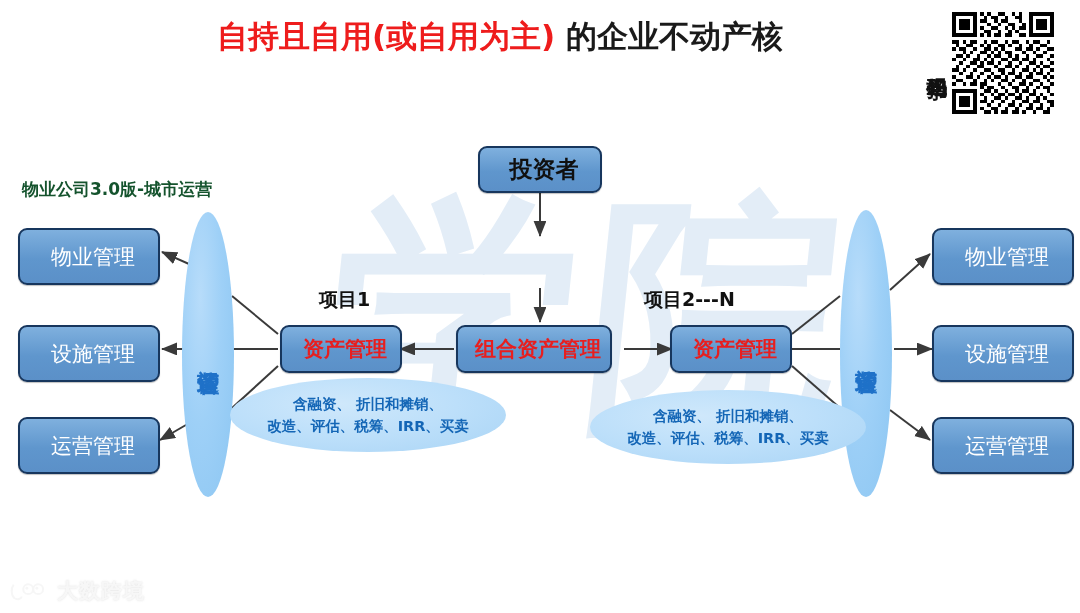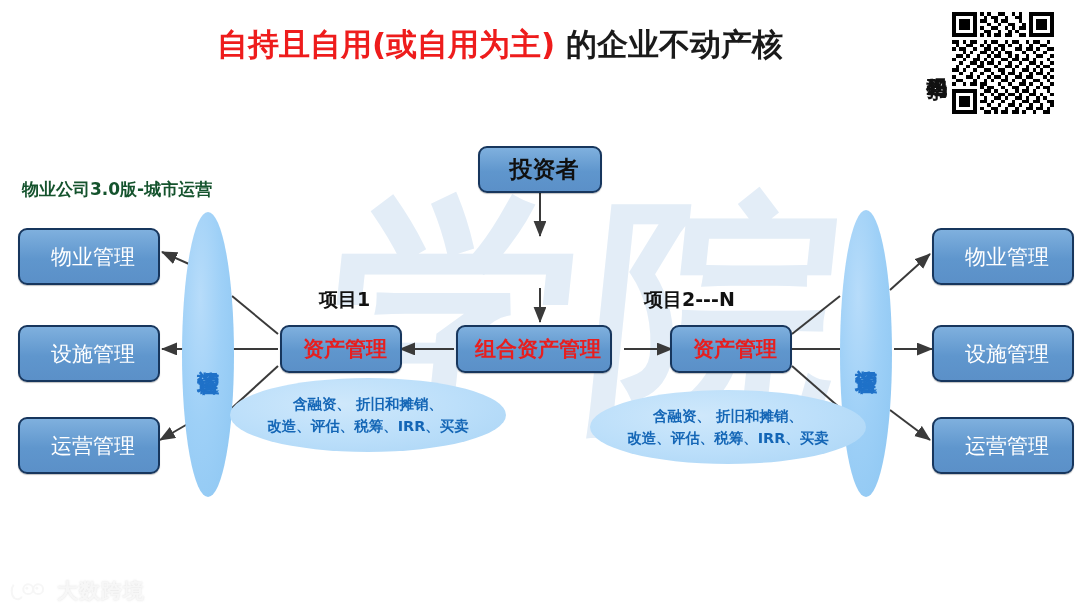--- a/index.html
+++ b/index.html
@@ -43,21 +43,21 @@
     left: 90px;
     top: 18px;
     width: 820px;
     text-align: center;
     z-index: 5;
     line-height: 1.22;
     font-size: 31px;
     font-weight: 700;
     font-family: "DejaVu Sans", sans-serif;
   }
-  .title-line { white-space: nowrap; margin-top: 8px; }
+  .title-line { white-space: nowrap; }
   .t-red { color: #ee1c1c; }
   .t-black { color: #1a1a1a; }
 
   
   .qr-panel {
     position: absolute;
     right: 6px;
     top: 4px;
     width: 152px;
     height: 118px;

